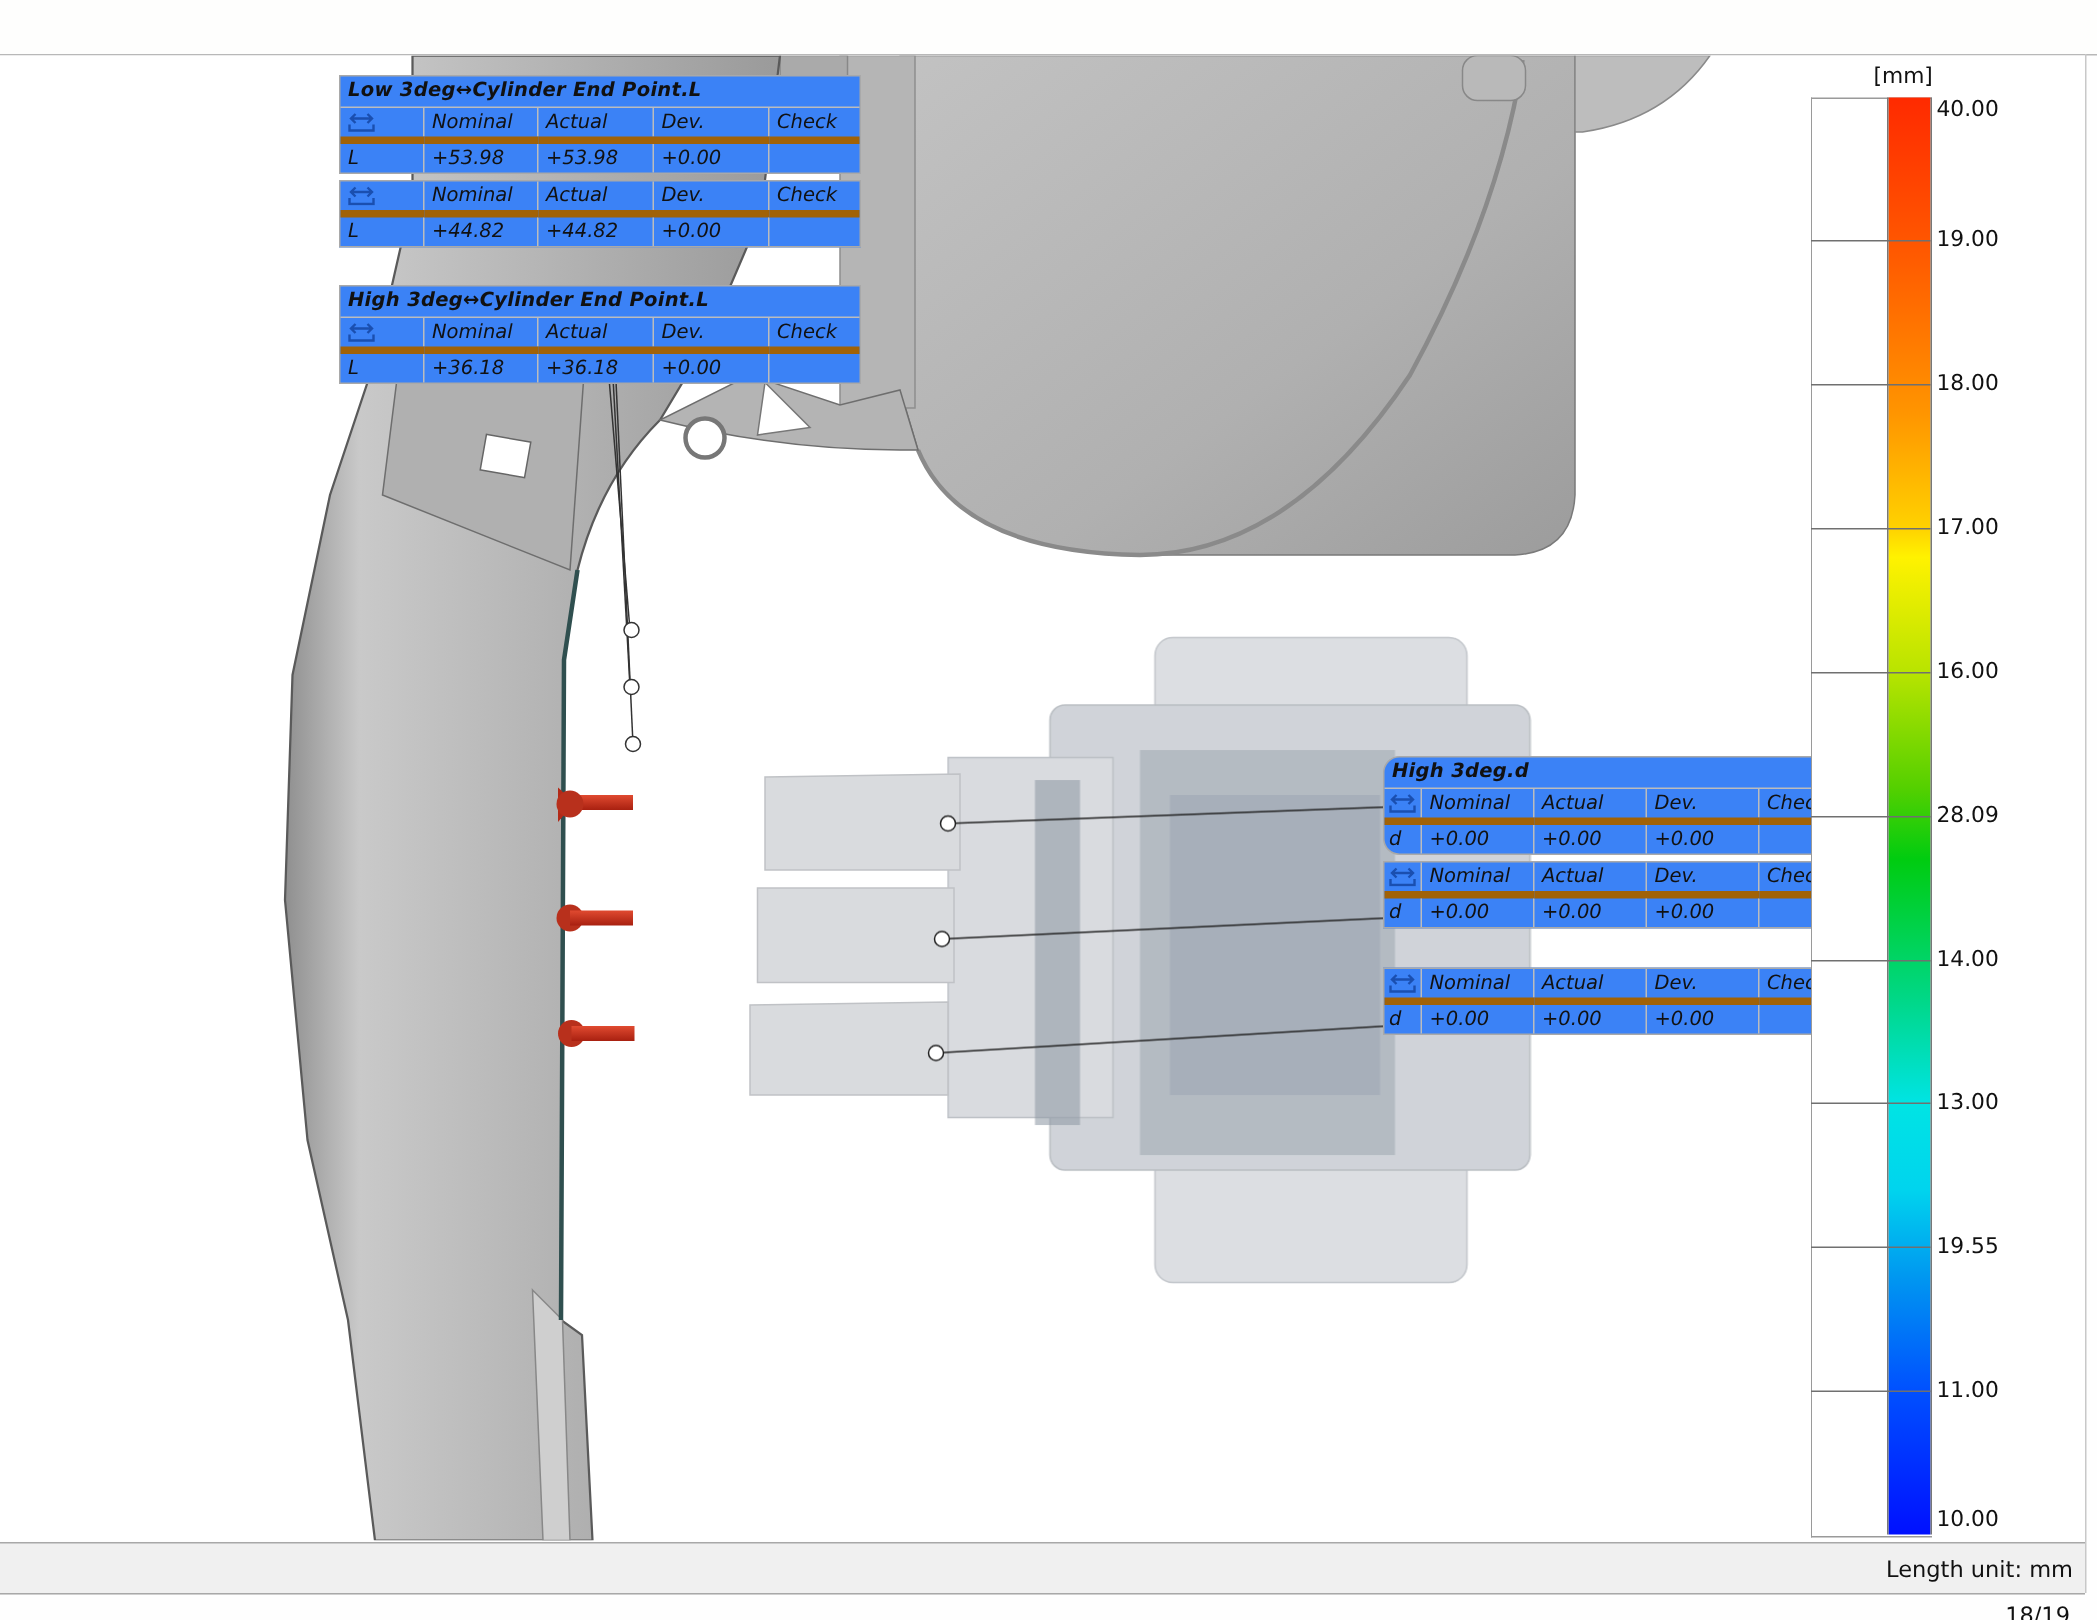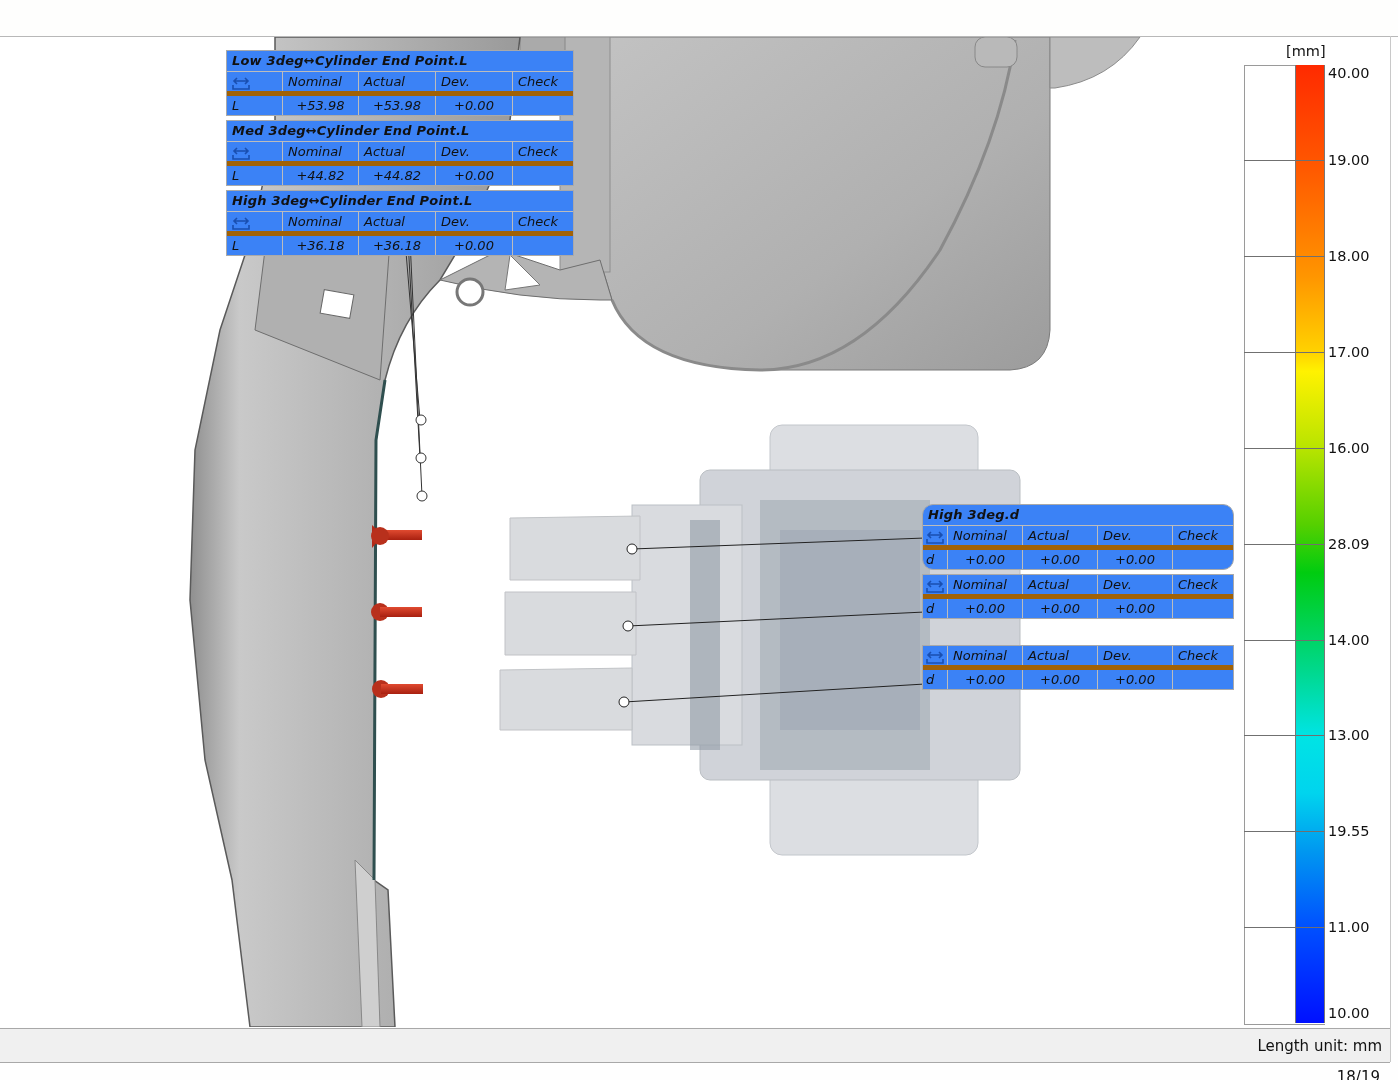--- a/index.html
+++ b/index.html
@@ -11,25 +11,25 @@
   .viewport { position:absolute; left:0; top:37px; width:1390px; height:990px; background:#ffffff; overflow:hidden; }
   .viewport svg.scene { position:absolute; left:0; top:0; }
 
   
   .callout { position:absolute; background:#3b82f6; border:1px solid #a9a9a9; font-size:13px; line-height:19px;font-style:italic; }
   .callout .title { font-weight:bold; padding:0 5px; height:20px; border-bottom:1px solid #bcbcbc; white-space:nowrap; letter-spacing:0.2px; }
   .callout table { border-collapse:collapse; }
   .callout td { border-right:1px solid #bcbcbc; border-bottom:5px solid #a16207; padding:0 5px; height:19px; white-space:nowrap; }
   .callout tr:last-child td { border-bottom:none; }
   .callout td:last-child { border-right:none; }
-  .callout td.num { text-align:center; }
+  .callout td.num { text-align:left; }
   .icon-dist { display:inline-block; width:18px; height:14px; position:relative; vertical-align:middle; }
 
   
-  .legend { position:absolute; left:1244px; top:37px; width:134px; height:990px;text-align:right; }
+  .legend { position:absolute; left:1207px; top:37px; width:134px; height:990px;text-align:right; }
   .legend .unit { position:absolute; left:42px; top:6px; font-size:14.5px; }
   .legend .frame { position:absolute; left:0; top:28px; width:80px; height:958px; border:1px solid #9a9a9a; border-right:none; background:#fff; }
   .legend .bar { position:absolute; left:51px; top:28px; width:28px; height:958px;
     background:linear-gradient(to bottom,#ff2a00 0%,#ff5a00 11%,#ff9500 22%,#ffd200 30%,#fff200 32%,#b8e400 40%,#55d000 48%,#00cc10 53%,#00d88a 63%,#00e4e4 70%,#00d4ee 76%,#0098f0 82%,#0050ff 90%,#0010ff 100%);
     border-left:1px solid #777; border-right:1px solid #777; }
   .legend .tick { position:absolute; left:0; width:80px; height:1px; background:#707070; }
   .legend .lbl { position:absolute; left:84px; font-size:14.5px; }
 
   .status-bar { position:absolute; left:0; top:1028px; width:1390px; height:33px; background:#f0f0f0; border-top:1px solid #a8a8a8; border-bottom:1px solid #a8a8a8; }
   .status-bar .unit-text { position:absolute; right:8px; top:8px; font-size:15px; }
@@ -146,21 +146,20 @@
         <td class="num">+53.98</td>
         <td class="num">+53.98</td>
         <td class="num">+0.00</td>
         <td></td>
       </tr>
     </tbody>
       </table>
   </div>
 
   <div class="callout" style="left:226px; top:83px;">
-    <div class="title">Med 3deg↔Cylinder End Point.L</div>
     <table>
       <tbody>
           <tr>
         <td style="width:45px"><span class="icon-dist"><svg width="18" height="14">
                   <path d="M2 5 L16 5 M5 2 L2 5 L5 8 M13 2 L16 5 L13 8" stroke="#1a4fb0" fill="none" stroke-width="1.6"></path>
                   <path d="M1 9 L1 13 L17 13 L17 9" stroke="#1a4fb0" fill="none" stroke-width="1.6"></path>
                 </svg></span></td>
         <td style="width:65px">Nominal</td>
         <td style="width:66px">Actual</td>
         <td style="width:66px">Dev.</td>

